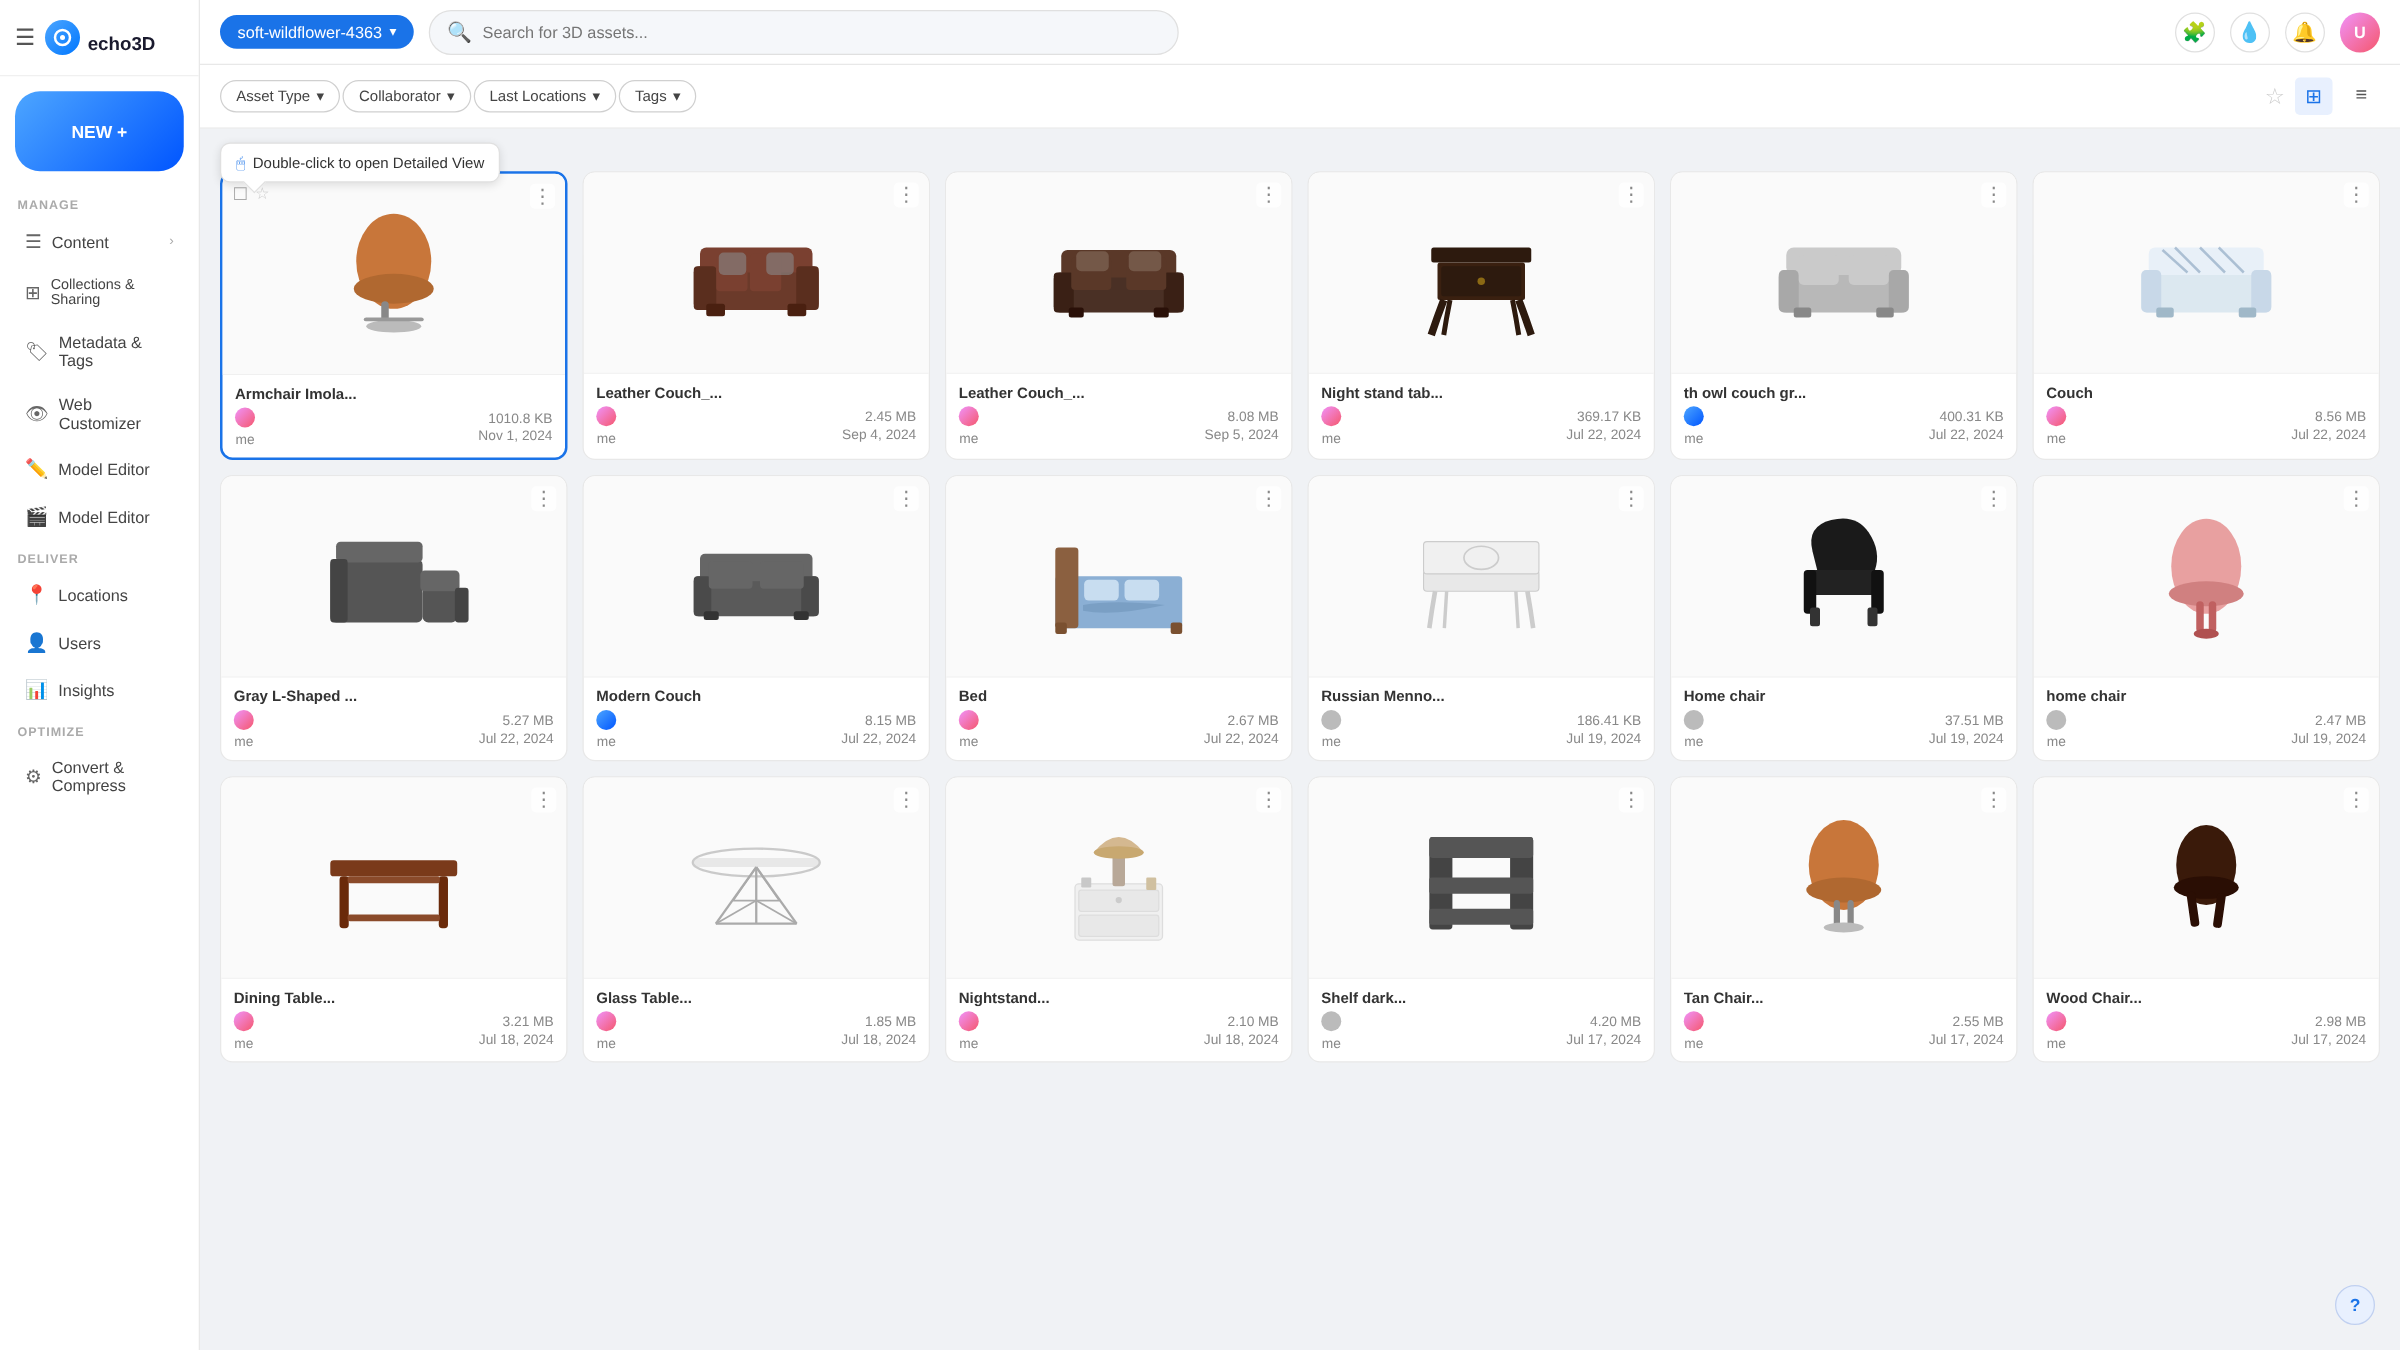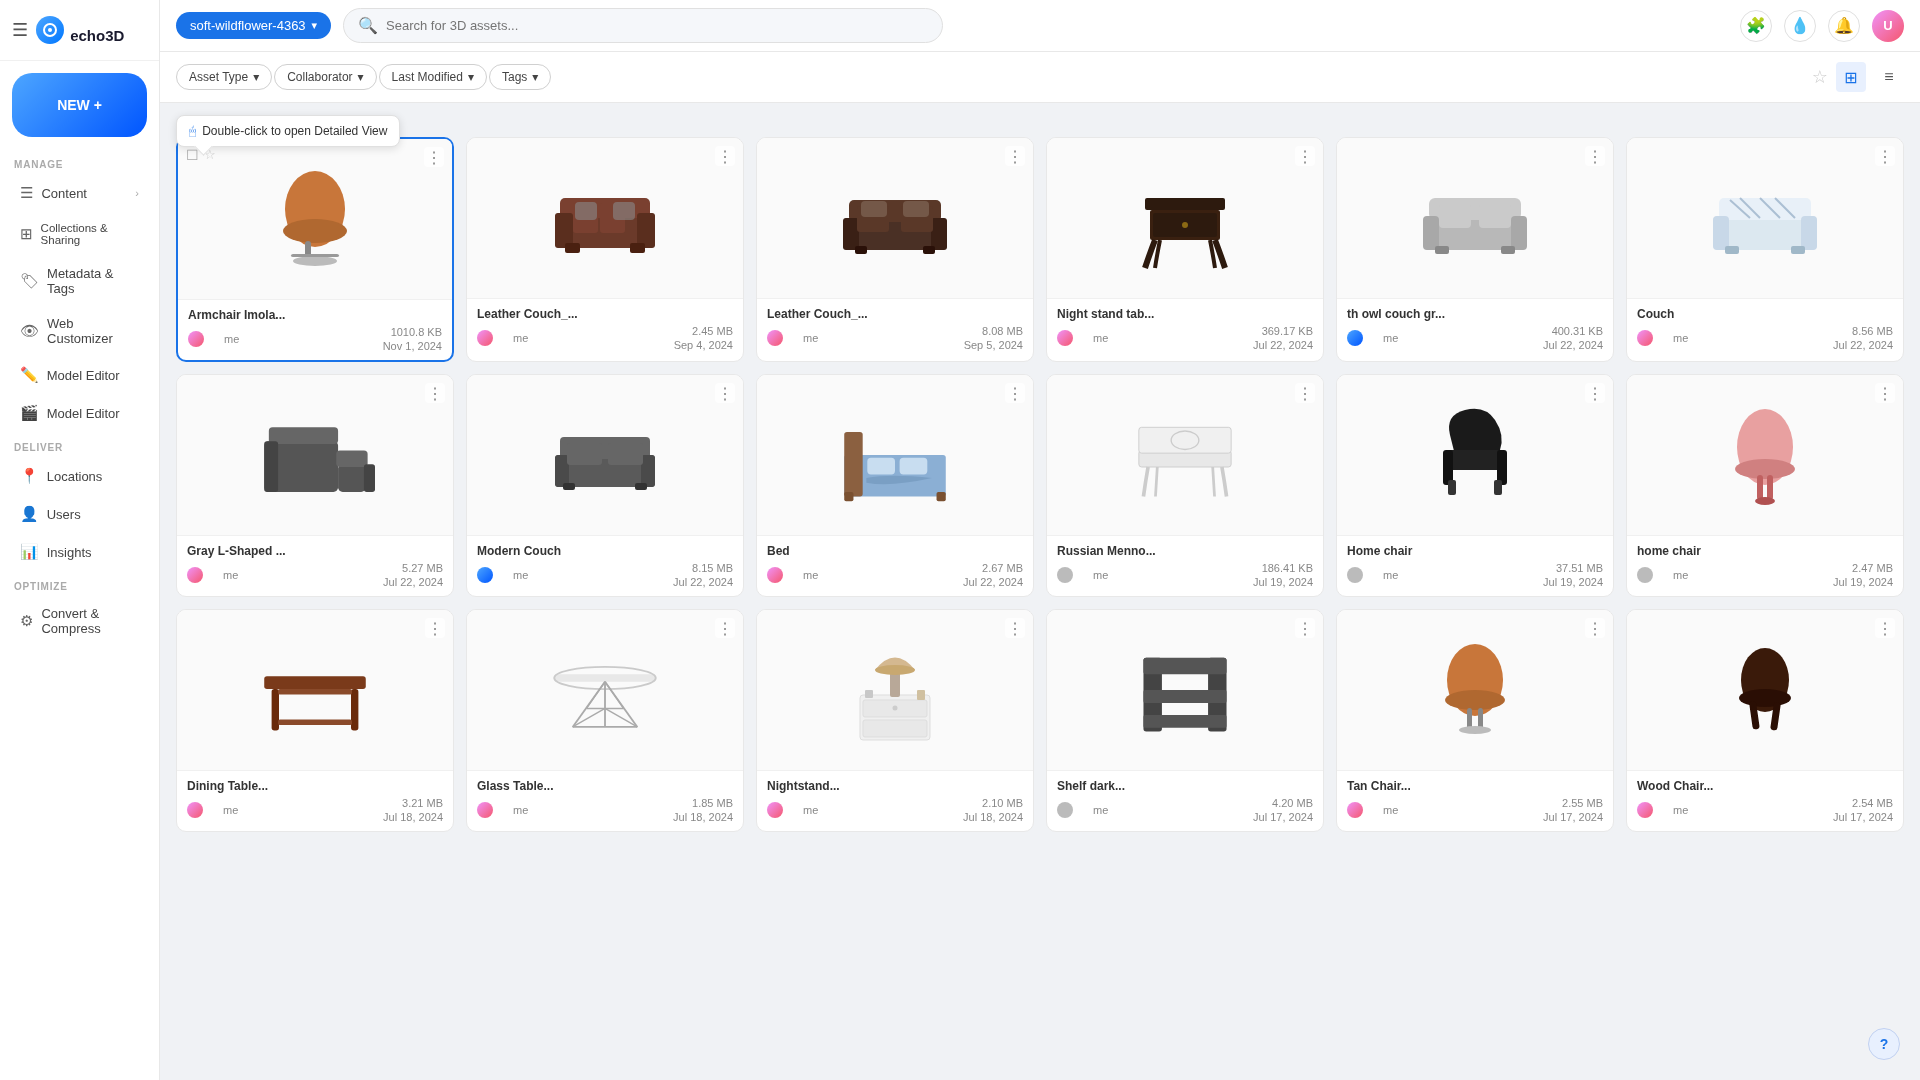--- a/index.html
+++ b/index.html
@@ -241,21 +241,21 @@
       left: 26px;
       font-size: 13px;
       color: #ccc;
     }
     .asset-card-footer {
       padding: 8px 10px;
       border-top: 1px solid #f0f0f0;
     }
     .asset-card-name { font-size: 12px; font-weight: 600; color: #333; white-space: nowrap; overflow: hidden; text-overflow: ellipsis; }
     .asset-card-meta { display: flex; align-items: center; justify-content: space-between; margin-top: 4px; }
-    .asset-card-owner { display: flex; align-items: center; gap: 20px; font-size: 11px; color: #888; }
+    .asset-card-owner { display: flex; align-items: center; gap: 4px; font-size: 11px; color: #888; flex-direction: column; }
     .owner-avatar { width: 16px; height: 16px; border-radius: 50%; background: linear-gradient(135deg, #f093fb, #f5576c); display: flex; align-items: center; justify-content: center; font-size: 8px; color: #fff; }
     .owner-avatar.blue { background: linear-gradient(135deg, #4da6ff, #0055ff); }
     .owner-avatar.gray { background: #bbb; }
     .asset-card-size { font-size: 11px; color: #888; }
     .asset-card-date { font-size: 11px; color: #888; }
     .asset-card-right { display: flex; flex-direction: column; align-items: flex-end; gap: 2px; }
   </style>
 </head>
 <body>
 
@@ -348,21 +348,21 @@
   <div class="filter-bar">
     <button class="filter-btn">
       <span>Asset Type</span>
       <span>▾</span>
     </button>
     <button class="filter-btn">
       <span>Collaborator</span>
       <span>▾</span>
     </button>
     <button class="filter-btn">
-      <span>Last Modified</span>
+      <span>Last Locations</span>
       <span>▾</span>
     </button>
     <button class="filter-btn">
       <span>Tags</span>
       <span>▾</span>
     </button>
     <div class="filter-right">
       <span class="star-btn">☆</span>
       <span class="view-btn active">⊞</span>
       <span class="view-btn">≡</span>
@@ -909,21 +909,21 @@
           </svg>
         </div>
         <div class="asset-card-footer">
           <div class="asset-card-name">Wood Chair...</div>
           <div class="asset-card-meta">
             <div class="asset-card-owner">
               <div class="owner-avatar"></div>
               <span>me</span>
             </div>
             <div class="asset-card-right">
-              <span class="asset-card-size">2.54 MB</span>
+              <span class="asset-card-size">2.98 MB</span>
               <span class="asset-card-date">Jul 17, 2024</span>
             </div>
           </div>
         </div>
       </div>
 
     </div>
   </div>
 </div>
 

